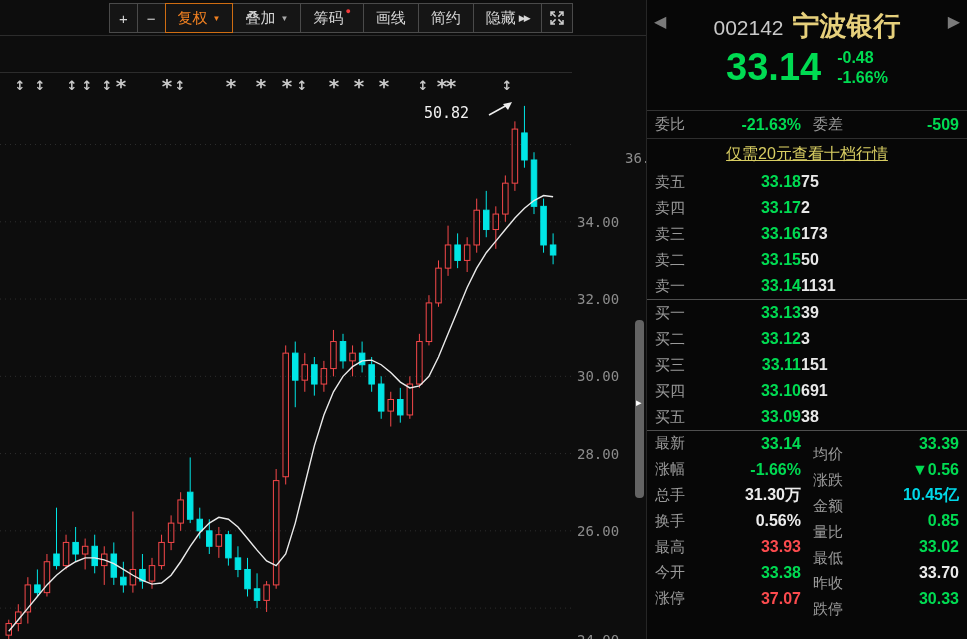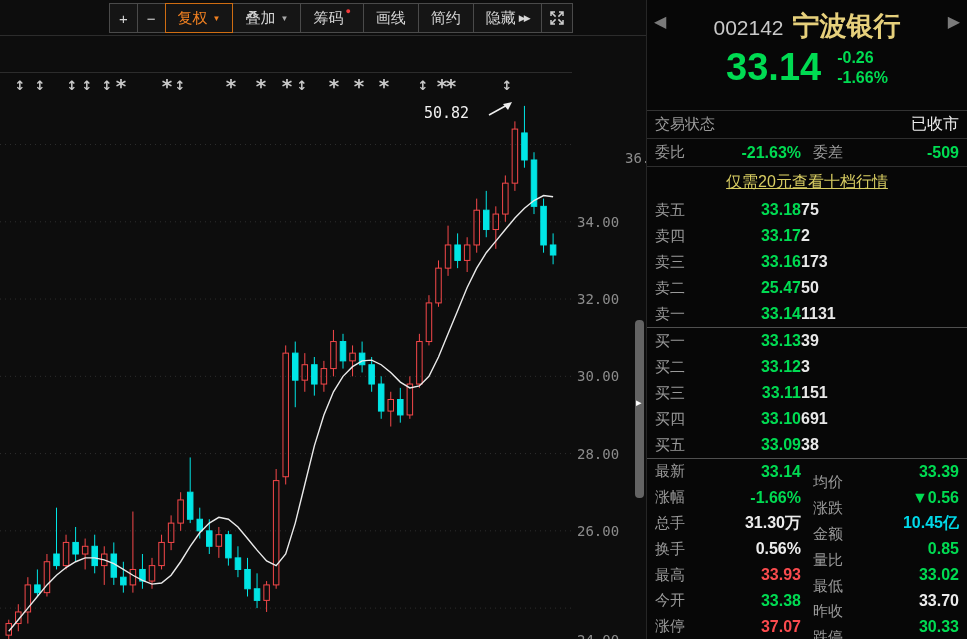--- a/index.html
+++ b/index.html
@@ -339,31 +339,26 @@
   <div class="panel">
     <div class="p-header">
       <div class="nav-arrow nav-prev">◀</div>
       <div class="nav-arrow nav-next">▶</div>
       <div class="stock-line">
         <span class="stock-code">002142</span><span class="stock-name">宁波银行</span>
       </div>
       <div class="price-line">
         <span class="last-price g">33.14</span>
         <span class="chg-block g">
-          <div>-0.26</div>
+          <div>-0.48</div>
           <div>-1.66%</div>
         </span>
       </div>
     </div>
 
-    <div class="p-row">
-      <span class="p-label">交易状态</span>
-      <span class="grow"></span>
-      <span class="w" style="font-size:16px">已收市</span>
-    </div>
 
     <div class="p-row">
       <span class="p-label" style="width:48px">委比</span>
       <span class="val-strong g" style="width:98px;text-align:right">-21.63%</span>
       <span class="p-label" style="width:48px;margin-left:12px">委差</span>
       <span class="val-strong g grow" style="text-align:right">-509</span>
     </div>
 
     <div class="link-row">
       <span class="promo-link">仅需20元查看十档行情</span>
@@ -380,21 +375,21 @@
           <span class="book-price g">33.17</span>
           <span class="book-vol">2</span>
         </div>
         <div class="book-row">
           <span class="book-label">卖三</span>
           <span class="book-price g">33.16</span>
           <span class="book-vol">173</span>
         </div>
         <div class="book-row">
           <span class="book-label">卖二</span>
-          <span class="book-price g">25.47</span>
+          <span class="book-price g">33.15</span>
           <span class="book-vol">50</span>
         </div>
         <div class="book-row">
           <span class="book-label">卖一</span>
           <span class="book-price g">33.14</span>
           <span class="book-vol">1131</span>
         </div>
       </div>
     <div class="bids" id="bids">
         <div class="book-row">

